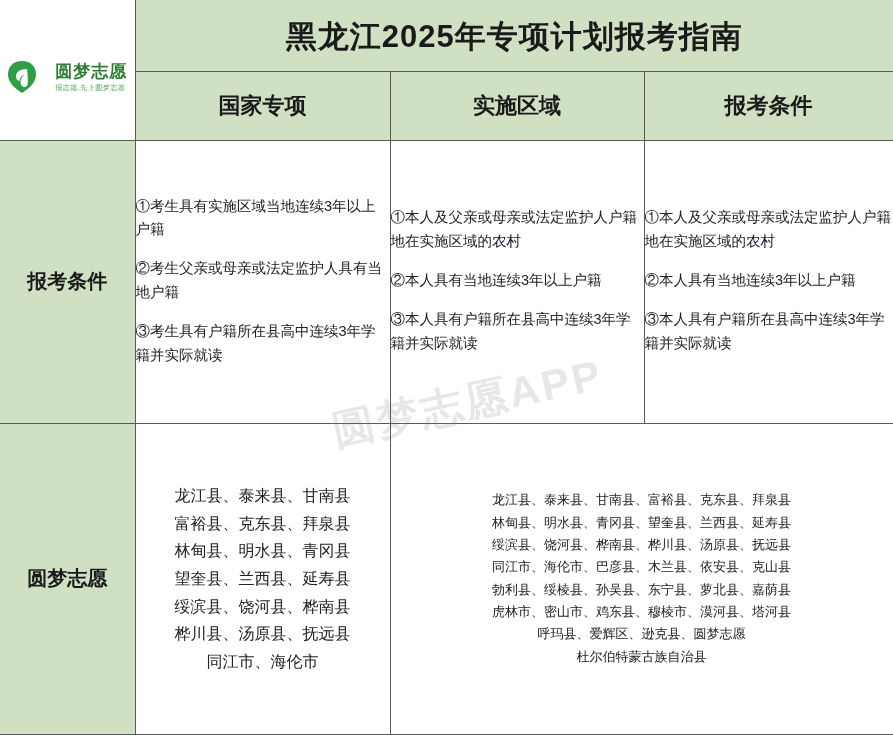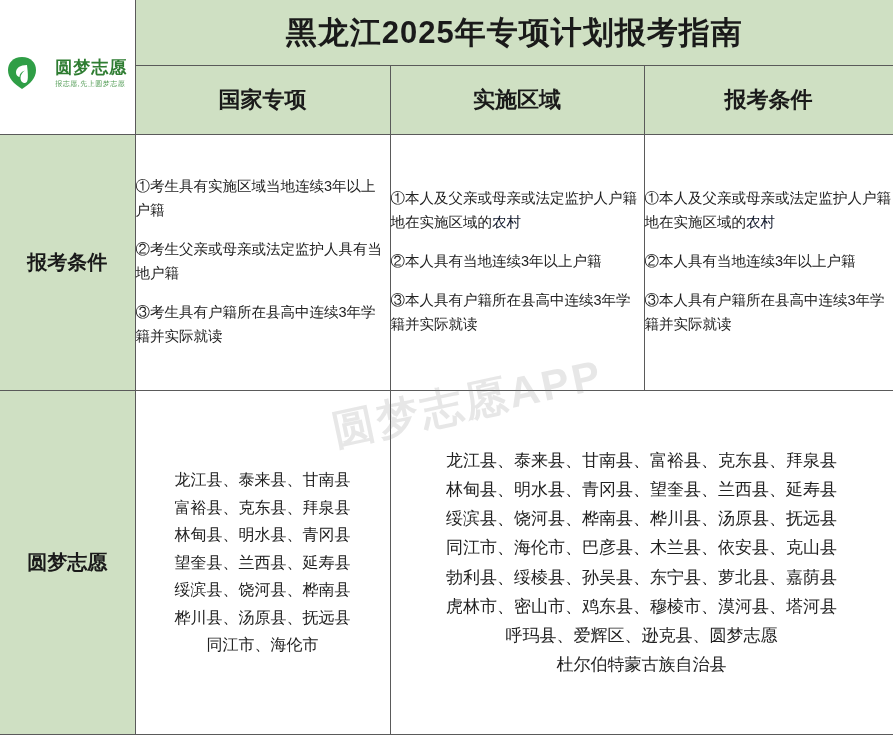--- a/index.html
+++ b/index.html
@@ -89,21 +89,21 @@
     line-height: 1.72;
     color: #222;
     text-align: center;
     padding: 10px 8px;
     vertical-align: middle;
   }
   .area-cell .line {
     white-space: nowrap;
   }
   .area-cell.wide {
-    font-size: 17px;
+    font-size: 13px;
   }
   
   .logo {
     display: flex;
     align-items: center;
     justify-content: center;
     gap: 18px;
     width: 100%;
     margin-top: 13px;
   }

